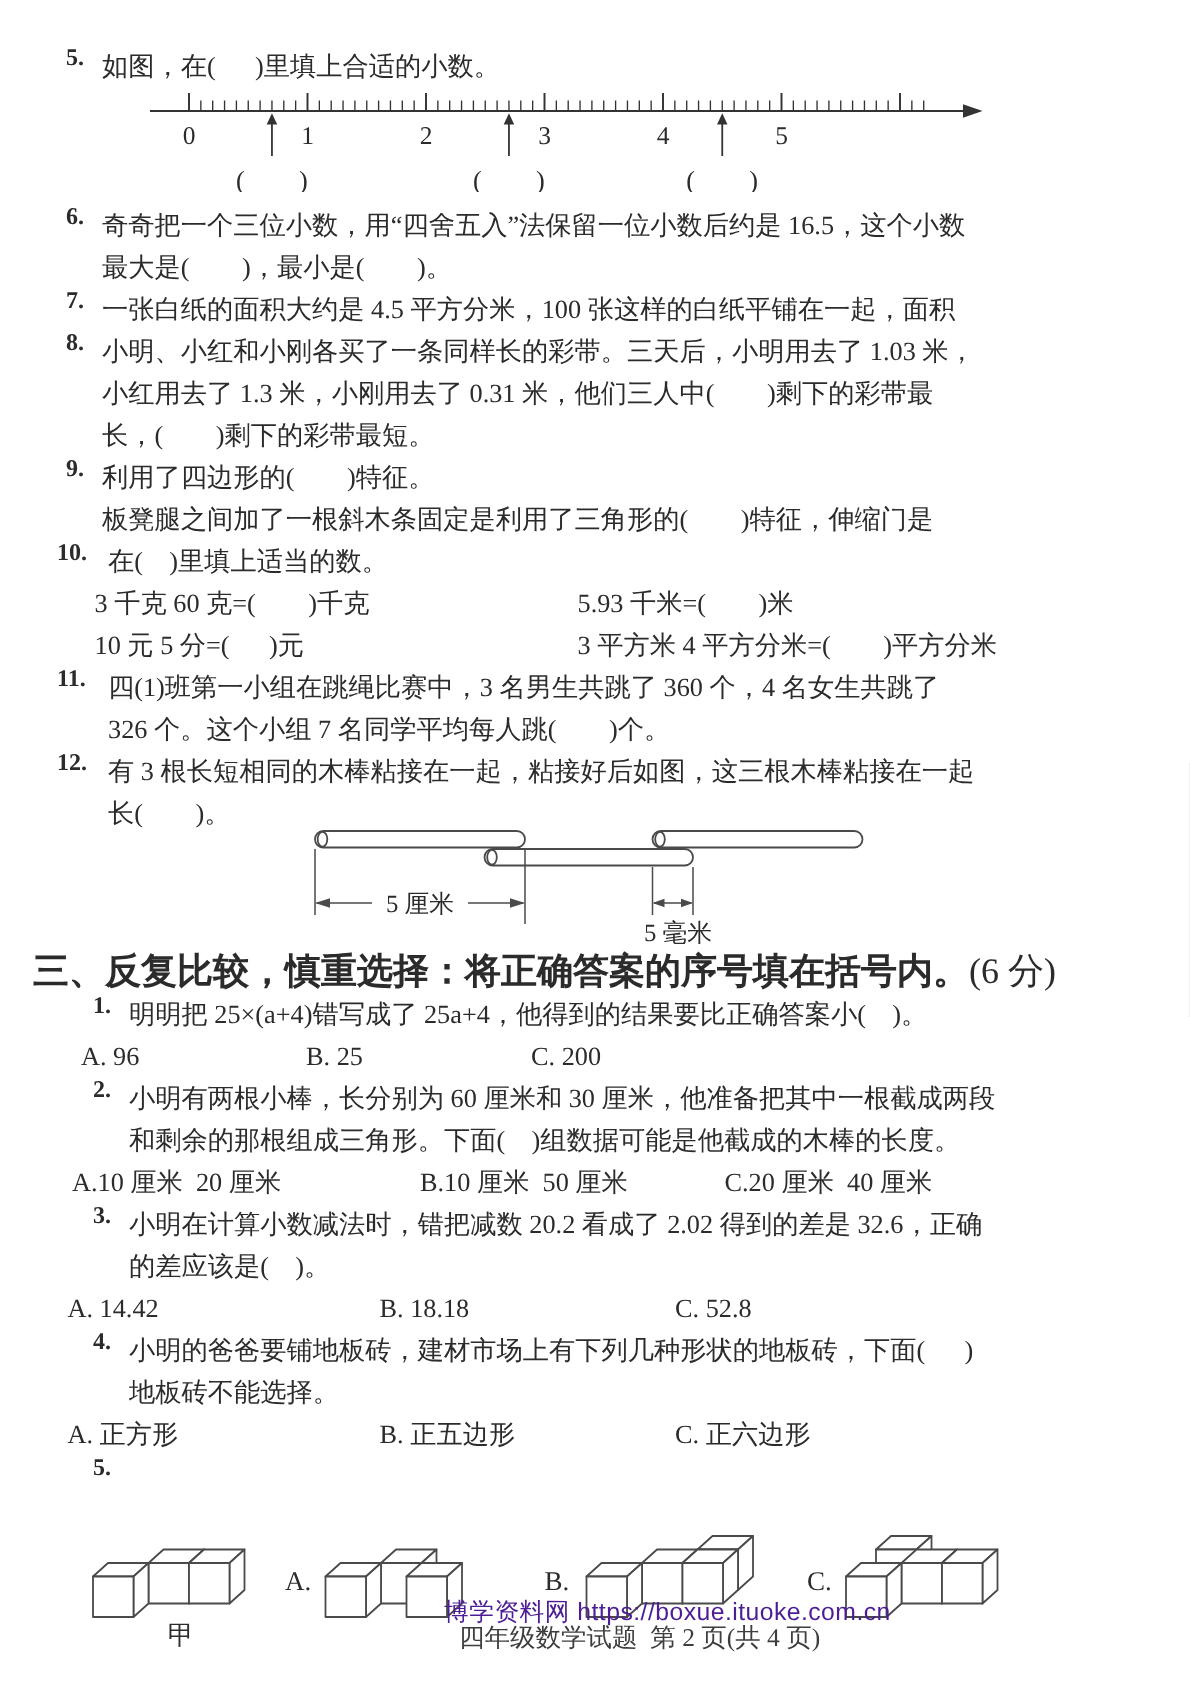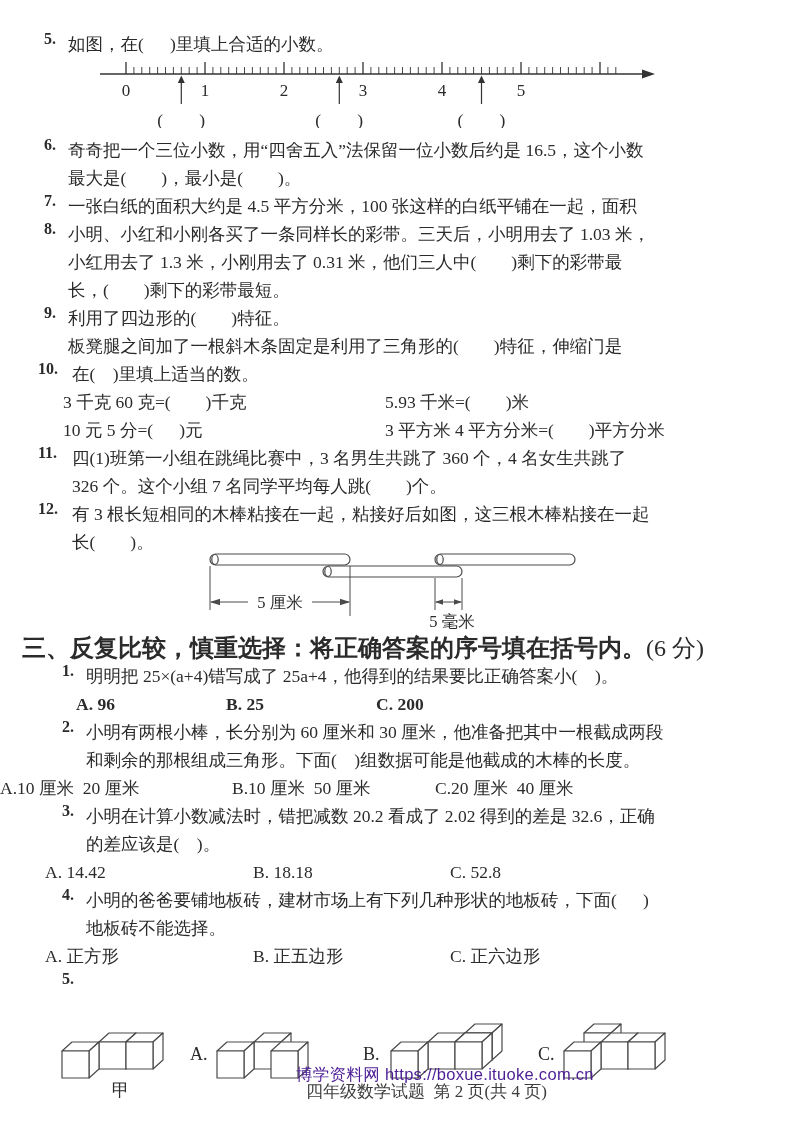--- a/index.html
+++ b/index.html
@@ -16,22 +16,22 @@
   .q.two-digit .qnum { left:38px; }
   .nl-wrap { margin-left:98px; margin-top:2px; margin-bottom:8px; }
   .q10row { display:flex; padding-left:63px; }
   .q10row .c1 { width:322px; }
   .stick-wrap { margin-left:180px; margin-top:-6px;text-align:center; }
   .sec-head { padding-left:22px; font-size:24px; line-height:28px; white-space:pre-wrap; }
   .sec-head .t { font-weight:700; }
   .mc { position:relative; padding-left:86px; padding-right:12px; }
   .mc .qnum { position:absolute; left:62px; top:0; font-weight:700; }
   .opts { display:flex; font-size:17.5px; line-height:28px; white-space:pre-wrap; }
-  .opts.style-a { padding-left:76px;font-weight:bold; } .opts.style-a .o1 { width:150px; } .opts.style-a .o2 { width:150px; }
-  .opts.style-b { } .opts.style-b .o1 { width:232px; } .opts.style-b .o2 { width:203px; }
+  .opts.style-a { padding-left:54px; } .opts.style-a .o1 { width:150px; } .opts.style-a .o2 { width:150px; }
+  .opts.style-b { padding-left:48px; } .opts.style-b .o1 { width:232px; } .opts.style-b .o2 { width:203px; }
   .opts.style-c { padding-left:45px; } .opts.style-c .o1 { width:208px; } .opts.style-c .o2 { width:197px; }
   .cube-row { position:absolute; left:0; top:1010px; width:793px; height:100px; }
   .cube-fig { position:absolute; }
   .cube-letter { position:absolute; font-size:18px; line-height:20px; }
   .jia-label { position:absolute; left:58px; top:68px; width:125px; text-align:center; font-size:17.5px; }
   .watermark {
     position:absolute; left:296px; top:1064px; font-family:"Liberation Sans","DejaVu Sans",sans-serif;
     font-size:16.5px; color:#4c1d95; white-space:pre; letter-spacing:0.3px;
   }
   .page-footer { position:absolute; left:306px; top:1080px; font-size:17px; color:#3d3d3d; white-space:pre; }

